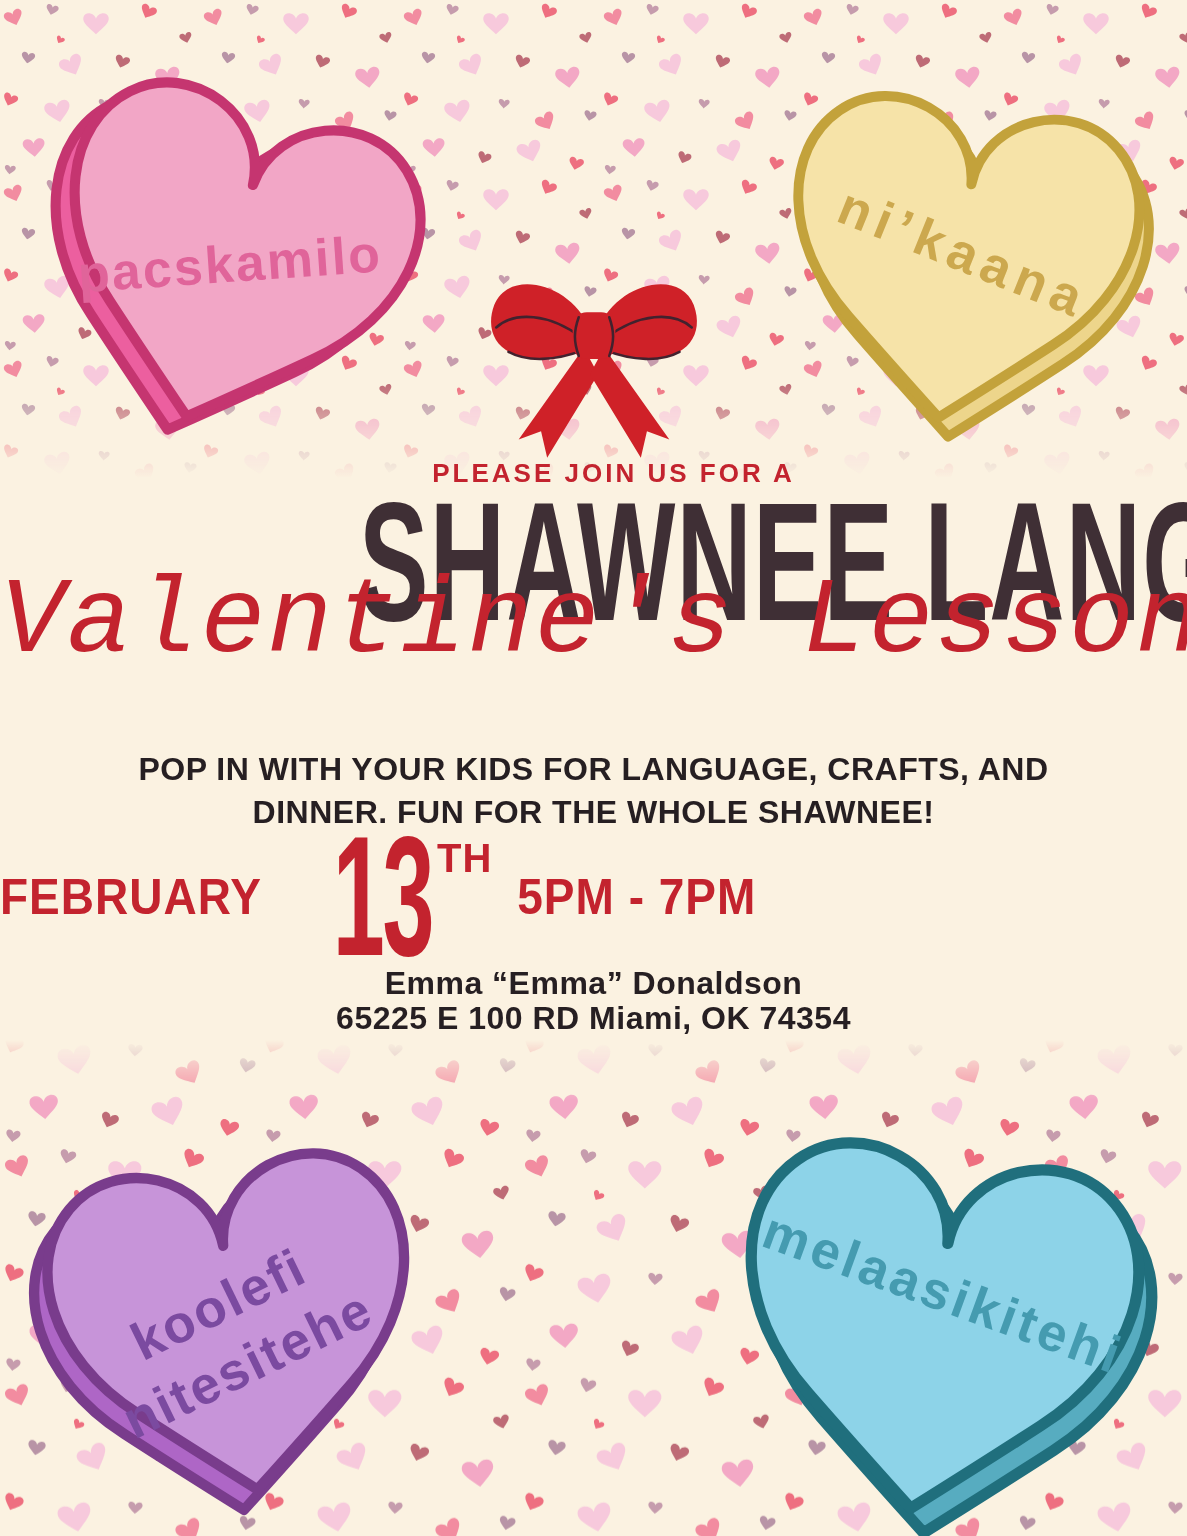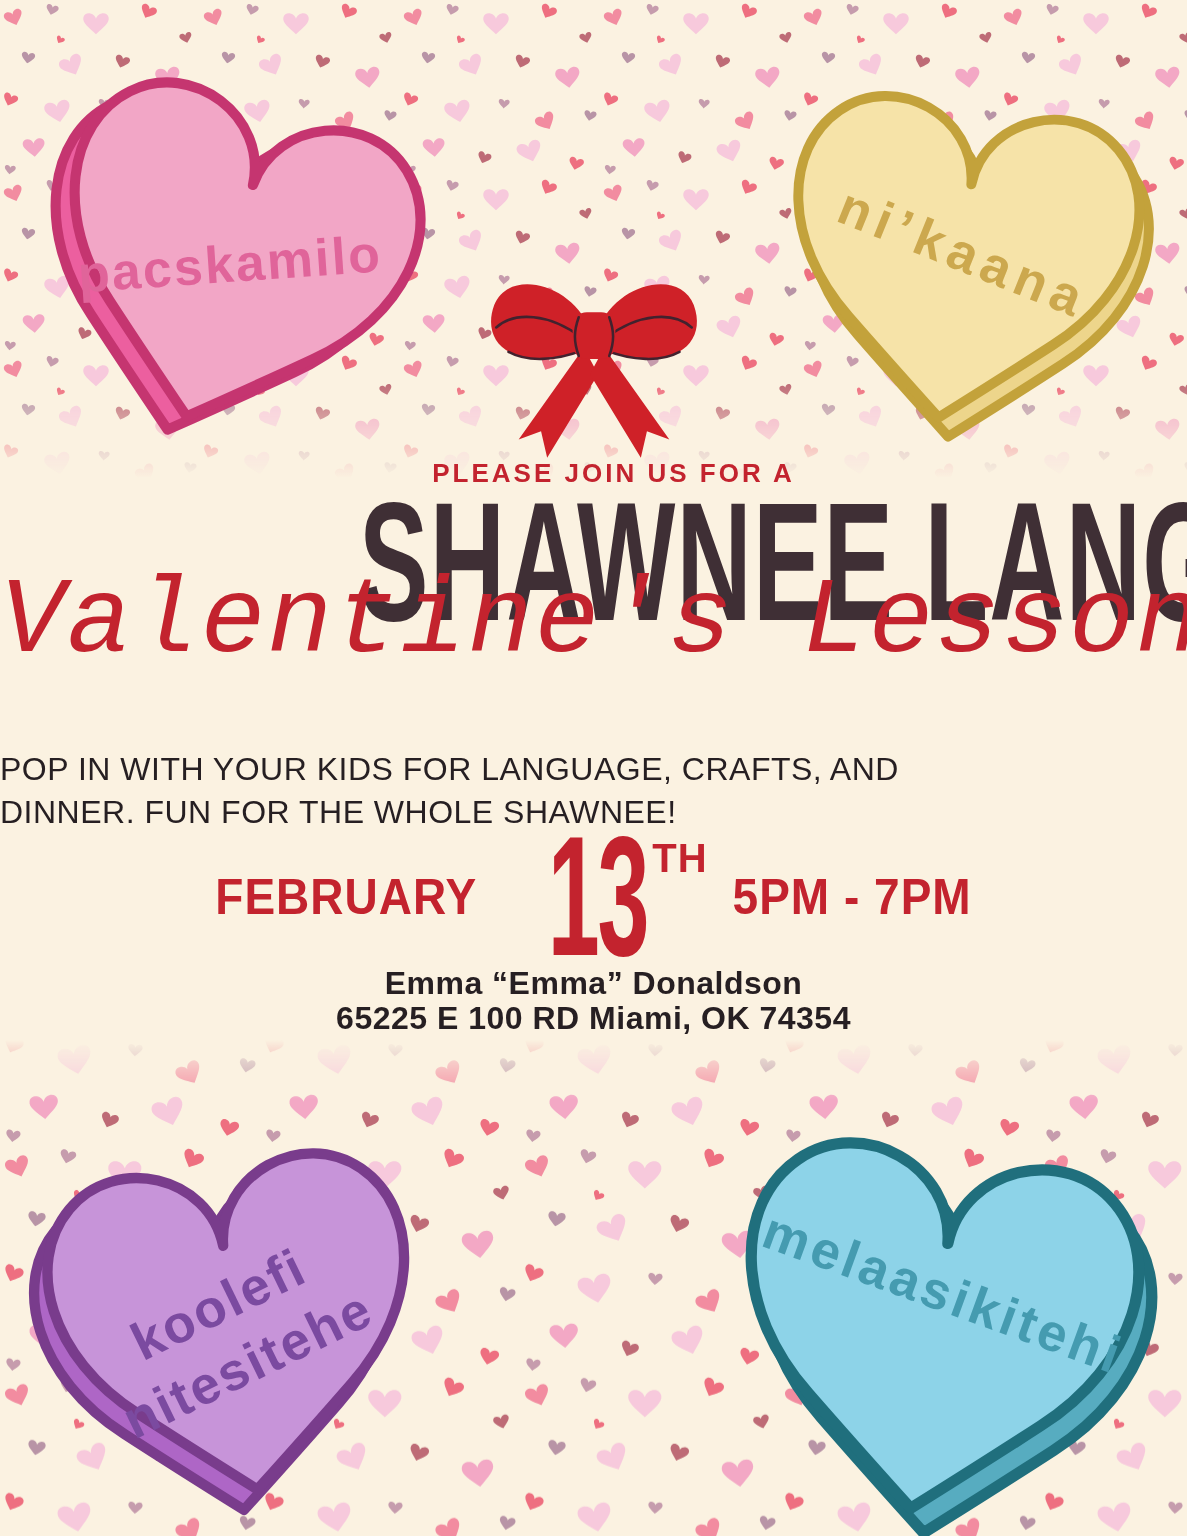--- a/index.html
+++ b/index.html
@@ -46,27 +46,27 @@
     display:inline-block;font-weight:bold;font-size:168px;line-height:1;
     letter-spacing:2px;color:var(--title-dark);white-space:nowrap;
     transform:scaleX(0.62);transform-origin:center top;
   }
   .script-title{
     position:absolute;top:568px;left:0;right:0;z-index:3;text-align:center;
     font-family:Liberation Mono, monospace;font-style:italic;font-size:108px;line-height:1;
     letter-spacing:2px;color:var(--accent-red);white-space:nowrap;
   }
   .desc{
-    position:absolute;top:748px;left:0;right:0;z-index:2;text-align:left;
-    font-weight:normal;font-size:32px;line-height:1.33;letter-spacing:0.5px;
+    position:absolute;top:748px;left:0;right:0;z-index:2;text-align:center;
+    font-weight:bold;font-size:32px;line-height:1.33;letter-spacing:0.5px;
     color:var(--text-dark);
   }
   .date-row{
     position:absolute;top:828px;left:0;right:0;height:136px;z-index:2;
-    display:flex;justify-content:center;align-items:center;color:var(--accent-red);
+    display:flex;justify-content:flex-start;align-items:center;color:var(--accent-red);
   }
   .month,.time{font-weight:bold;font-size:46px;letter-spacing:1px;display:inline-block;transform:scaleY(1.1);}
   .month{margin-right:30px;}
   .day{
     display:inline-block;font-weight:bold;font-size:170px;line-height:1;
     letter-spacing:-4px;transform:scaleX(0.55);transform-origin:center;
   }
   .day-suffix{font-weight:bold;font-size:40px;letter-spacing:1px;align-self:flex-start;margin-top:8px;margin-left:-36px;}
   .time{margin-left:25px;}
   .contact{

